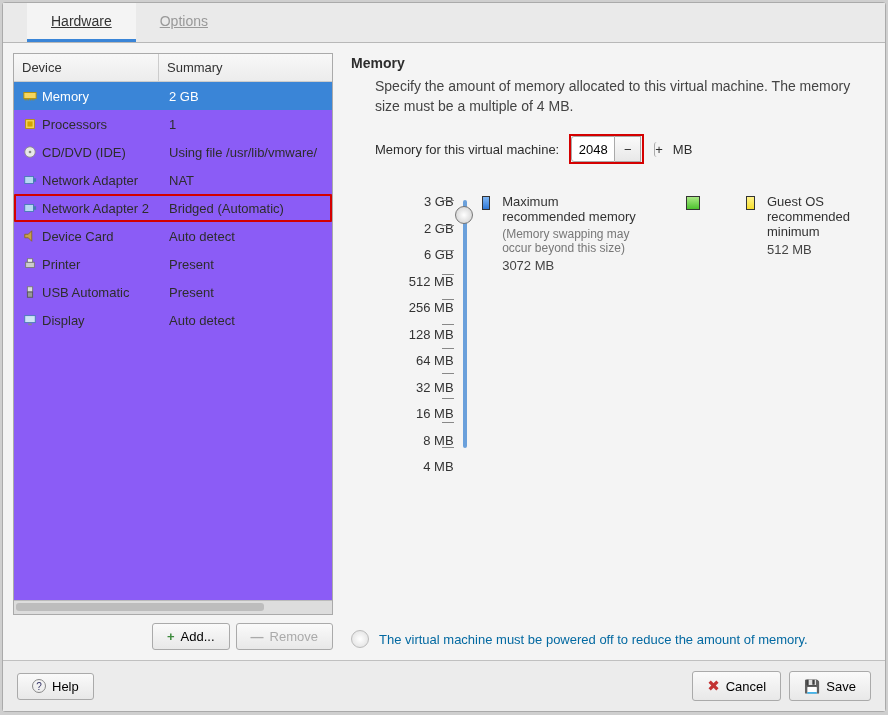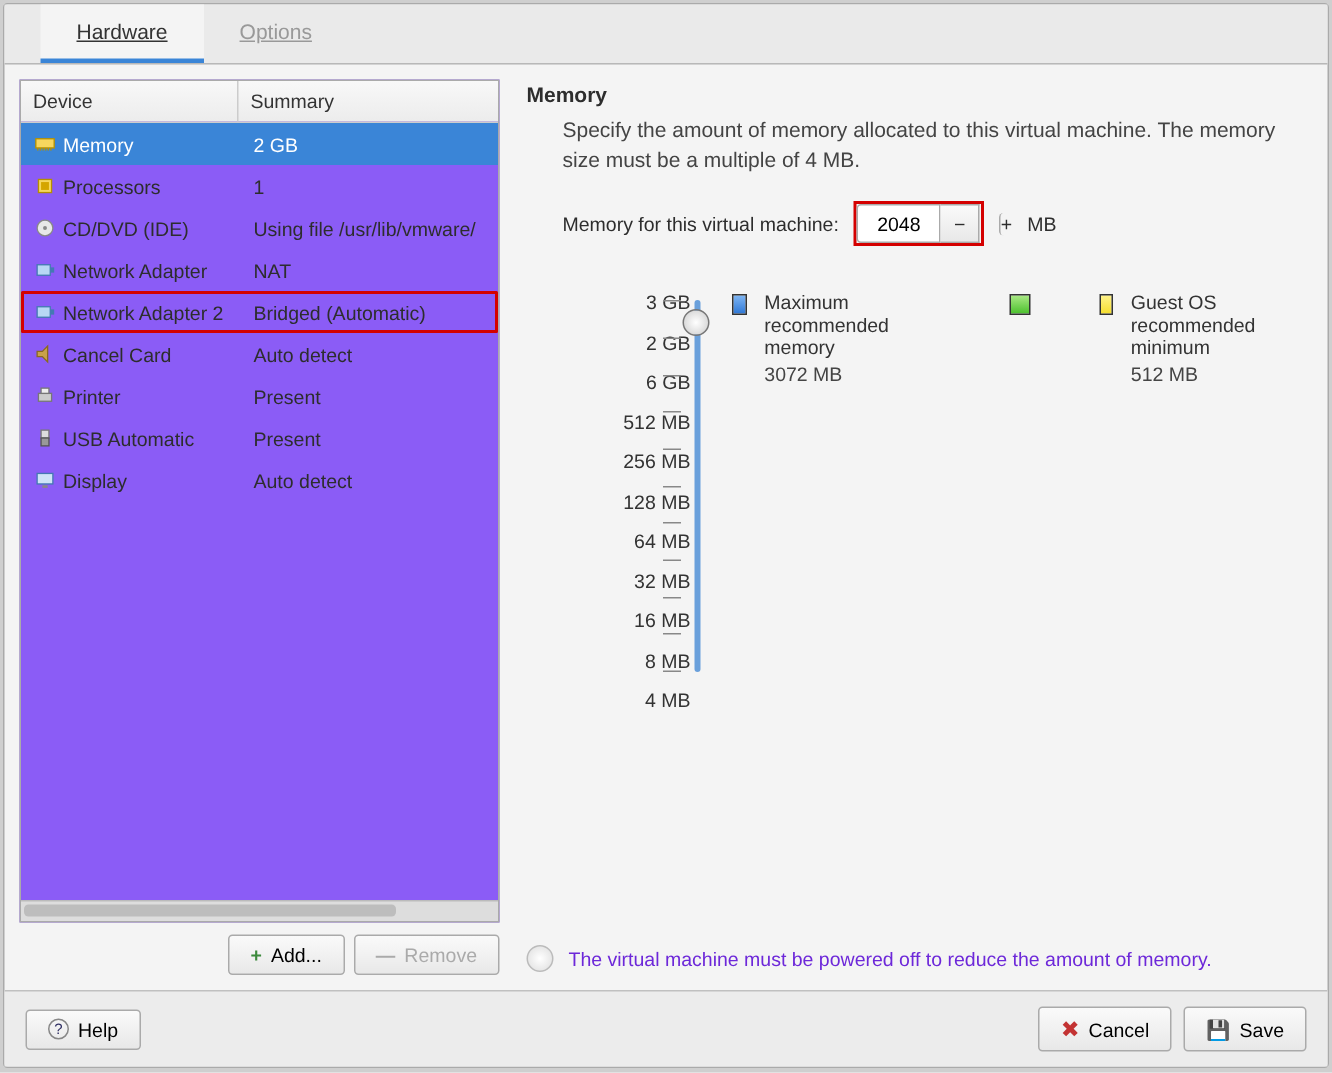--- a/index.html
+++ b/index.html
@@ -155,21 +155,21 @@
     align-items: center;
     margin: 0 0 24px 24px;
     gap: 10px;
     font-size: 13px;
   }
   .stepper {
     display: flex;
     align-items: center;
   }
   .stepper input {
-    width: 56px;
+    width: 44px;
     text-align: center;
     border: 1px solid #aaa;
     height: 26px;
     font-size: 13px;
     border-top-left-radius: 3px;
     border-bottom-left-radius: 3px;
   }
   .stepper .step-btn {
     width: 26px; height: 26px;
     border: 1px solid #aaa;
@@ -239,21 +239,21 @@
   .sw-blue { background: linear-gradient(#7fb6f4,#2f78d6); }
   .sw-green { background: linear-gradient(#a9e884,#4cc12e); }
   .sw-yellow { background: linear-gradient(#fff38a,#f6de2e); }
   .legend-text .lt-title { color:#333; margin-bottom:3px;}
   .legend-text .lt-sub { color:#777; font-size:12px; margin-bottom:3px;}
   .legend-text .lt-val { color:#444; }
   .hint-row {
     display:flex; align-items:center; gap:10px;
     margin-top: auto;
     margin-bottom: 2px;
-    font-size:13px; color:#6d28d9;
+    font-size:13px; color:#0369a1;
   }
   .hint-row .bulb {
     width:18px; height:18px; border-radius:50%;
     background: radial-gradient(#fff,#ddd);
     border: 1px solid #bbb;
   }
   .footer {
     border-top: 1px solid #c0c0c0;
     background: #ececec;
     padding: 10px 14px;
@@ -347,21 +347,21 @@
             <span class="dr-name">Network Adapter 2</span>
             <span class="dr-summary">Bridged (Automatic)</span>
           </div>
 
           <div class="device-row">
             <span class="dr-icon">
                 <svg class="mini" viewBox="0 0 16 16">
                   <polygon points="2,6 6,6 10,2 10,14 6,10 2,10" fill="#c9a14a" stroke="#8a6a1e"></polygon>
                 </svg>
               </span>
-            <span class="dr-name">Cancel Card</span>
+            <span class="dr-name">Device Card</span>
             <span class="dr-summary">Auto detect</span>
           </div>
 
           <div class="device-row">
             <span class="dr-icon">
                 <svg class="mini" viewBox="0 0 16 16">
                   <rect x="3" y="6" width="10" height="6" fill="#ccc" stroke="#777"></rect>
                   <rect x="5" y="2" width="6" height="4" fill="#eee" stroke="#777"></rect>
                 </svg>
               </span>
@@ -455,20 +455,21 @@
           </div>
           <div class="slider-track"></div>
           <div class="slider-thumb"></div>
         </div>
 
         <div class="legend-col">
           <div class="legend-item">
             <div class="swatch sw-blue"></div>
             <div class="legend-text">
               <div class="lt-title">Maximum recommended memory</div>
+              <div class="lt-sub">(Memory swapping may occur beyond this size)</div>
               <div class="lt-val">3072 MB</div>
             </div>
           </div>
           <div class="legend-item">
             <div class="swatch sw-green"></div>
           </div>
           <div class="legend-item">
             <div class="swatch sw-yellow"></div>
             <div class="legend-text">
               <div class="lt-title">Guest OS recommended minimum</div>

